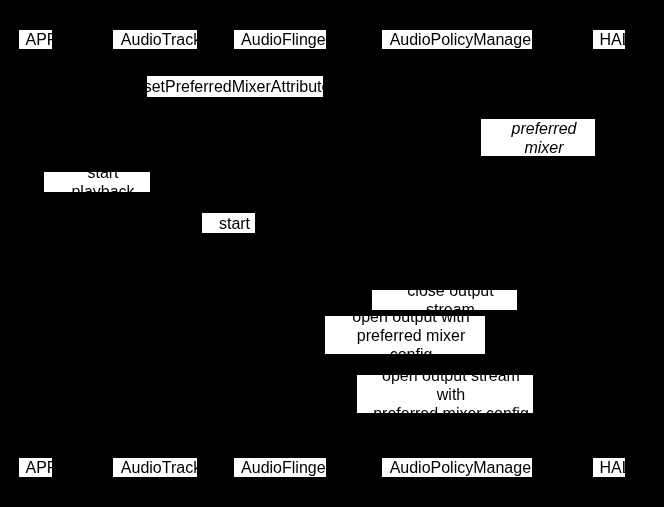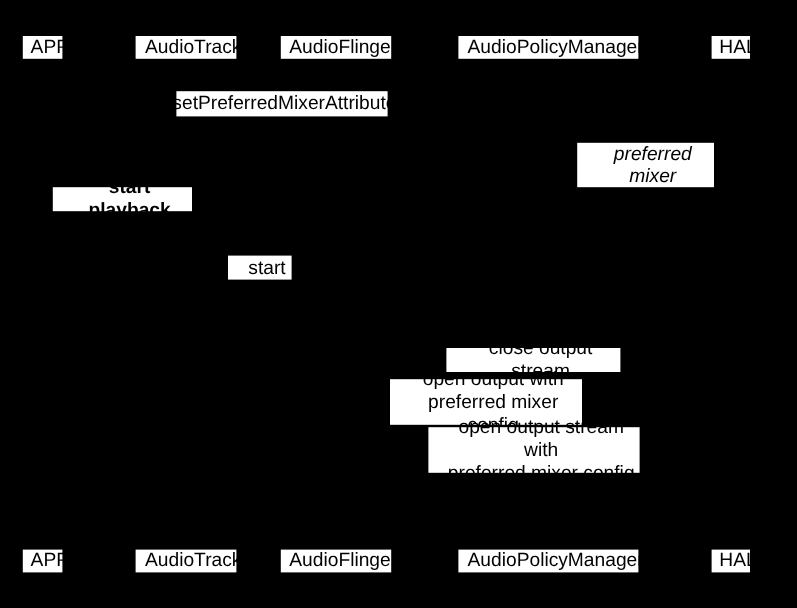--- a/index.html
+++ b/index.html
@@ -37,26 +37,26 @@
 
   <div class="box" style="left:19px;  top:30px; width:33px;  height:19px;">APP</div>
   <div class="box" style="left:113px; top:30px; width:84px;  height:19px;">AudioTrack</div>
   <div class="box" style="left:234px; top:30px; width:92px;  height:19px;">AudioFlinger</div>
   <div class="box" style="left:382px; top:30px; width:150px; height:19px;">AudioPolicyManager</div>
   <div class="box" style="left:593px; top:30px; width:32px;  height:19px;">HAL</div>
 
   <div class="box" style="left:147px; top:76px;  width:176px; height:21px;">setPreferredMixerAttributes</div>
   <div class="box" style="left:481px; top:119px; width:114px; height:37px;font-style:italic;">cache preferred
 mixer attributes</div>
-  <div class="box" style="left:44px;  top:156px; width:116px; height:20px;font-weight:bold;">start playback</div>
-  <div class="box" style="left:190px; top:213px; width:53px;  height:20px;">start</div>
+  <div class="box" style="left:44px;  top:172px; width:106px; height:20px;">start playback</div>
+  <div class="box" style="left:202px; top:213px; width:53px;  height:20px;">start</div>
   <div class="box" style="left:372px; top:290px; width:145px; height:20px;">close output stream</div>
   <div class="box" style="left:289px; top:316px; width:160px; height:38px;margin-left:36px;">open output with
 preferred mixer config</div>
-  <div class="box" style="left:357px; top:356px; width:176px; height:38px;">open output stream with
+  <div class="box" style="left:357px; top:375px; width:176px; height:38px;">open output stream with
 preferred mixer config</div>
 
   <div class="box" style="left:19px;  top:458px; width:33px;  height:19px;">APP</div>
   <div class="box" style="left:113px; top:458px; width:84px;  height:19px;">AudioTrack</div>
   <div class="box" style="left:234px; top:458px; width:92px;  height:19px;">AudioFlinger</div>
   <div class="box" style="left:382px; top:458px; width:150px; height:19px;">AudioPolicyManager</div>
   <div class="box" style="left:593px; top:458px; width:32px;  height:19px;">HAL</div>
 
 </div>
 

